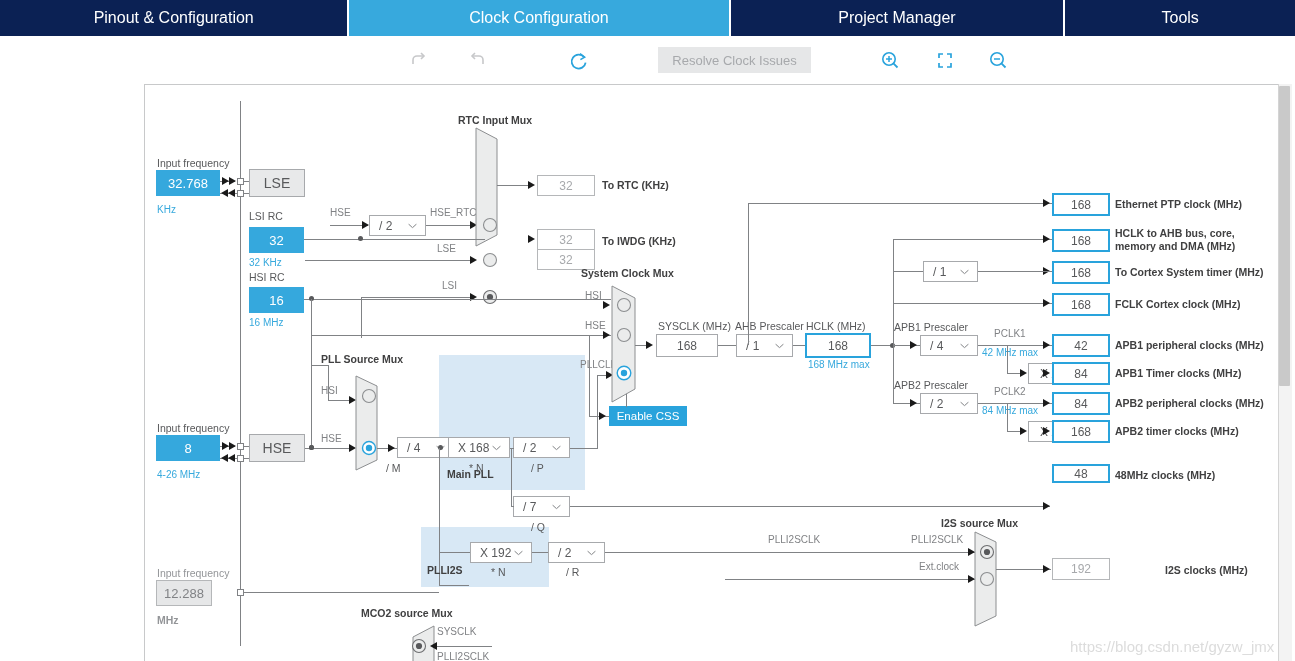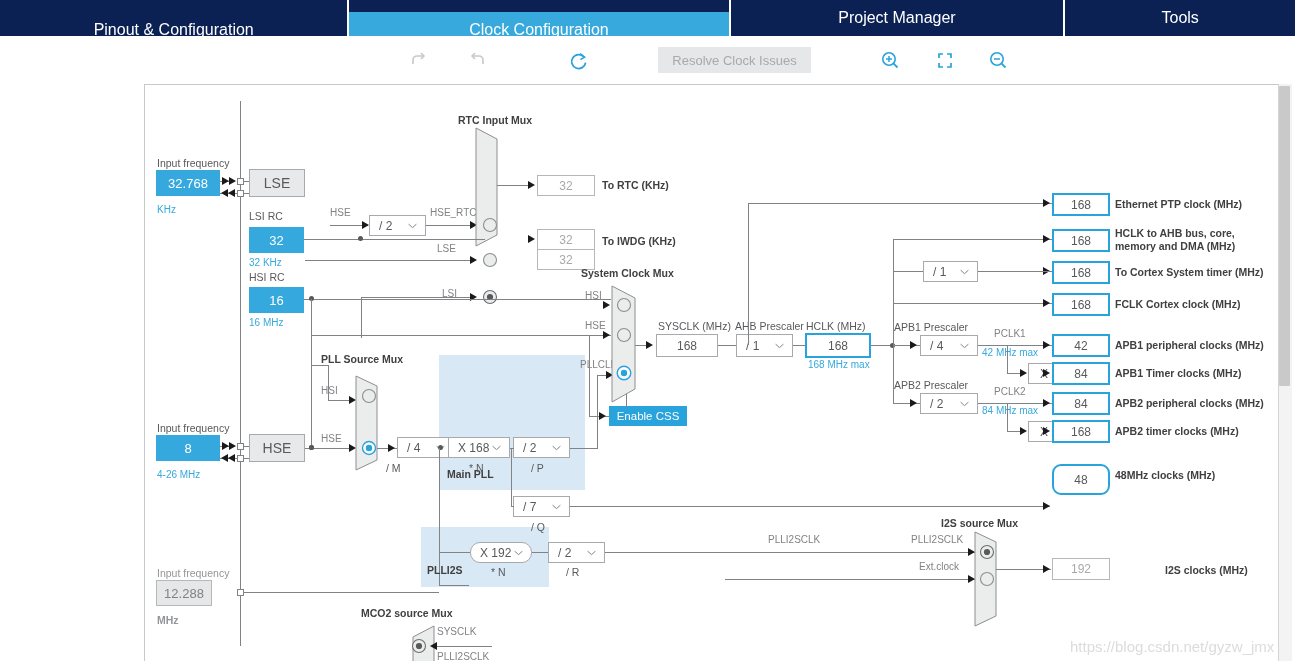--- a/index.html
+++ b/index.html
@@ -16,22 +16,22 @@
   }
   .tab{
     height:36px;line-height:36px;text-align:center;
     color:#ffffff;font-size:16px;
     background:#0b2154;
     box-sizing:border-box;
     white-space:nowrap;
   }
   .tab.active{background:#37a9dd;}
   .tab-sep{width:2px;height:36px;background:#ffffff;}
-  .tab1{width:360px;margin-top:12px;}
-  .tab2{width:393px;margin-top:12px;}
+  .tab1{width:360px;}
+  .tab2{width:393px;}
   .tab3{width:345px;}
   .tab4{width:238px;}
 
   
   .toolbar{
     position:absolute;left:0;top:36px;width:1295px;height:48px;
     background:#ffffff;
   }
   .tb-icon{
     position:absolute;top:48px;width:26px;height:26px;
@@ -233,21 +233,21 @@
     </svg>
   <svg class="d" style="left:336px;top:203px;" width="18" height="18">
       <circle cx="9" cy="9" r="6.5" fill="#ebecec" stroke="#6d6e70" stroke-width="1.1"></circle>
       <circle cx="9" cy="9" r="3.1" fill="#58595b"></circle>
     </svg>
 
   <div class="d lbl-wire" style="left:292px;top:158px;">LSE</div>
   <div class="w wh" style="left:160px;top:175px;width:170px;"></div>
   <div class="arrow" style="left:325px;top:171px;"></div>
 
-  <div class="d lbl-wire" style="left:297px;top:203px;">LSI</div>
+  <div class="d lbl-wire" style="left:297px;top:195px;">LSI</div>
   <div class="w wh" style="left:216px;top:212px;width:114px;"></div>
   <div class="w wv" style="left:216px;top:212px;height:41px;"></div>
   <div class="arrow" style="left:325px;top:208px;"></div>
 
   <div class="d lbl" style="left:104px;top:125px;">LSI RC</div>
   <div class="d box-blue" style="left:104px;top:142px;width:55px;height:26px;">32</div>
   <div class="d lbl-cy" style="left:104px;top:172px;">32 KHz</div>
   <div class="w wh" style="left:159px;top:154px;width:181px;"></div>
   <div class="dot" style="left:213px;top:151px;"></div>
 
@@ -489,25 +489,25 @@
 
   <div class="d box-out" style="left:907px;top:277px;width:58px;height:23px;">84</div>
   <div class="d lbl-out" style="left:970px;top:282px;">APB1 Timer clocks (MHz)</div>
 
   <div class="d box-out" style="left:907px;top:307px;width:58px;height:23px;">84</div>
   <div class="d lbl-out" style="left:970px;top:312px;">APB2 peripheral clocks (MHz)</div>
 
   <div class="d box-out" style="left:907px;top:335px;width:58px;height:23px;">168</div>
   <div class="d lbl-out" style="left:970px;top:340px;">APB2 timer clocks (MHz)</div>
 
-  <div class="d box-out" style="left:907px;top:379px;width:58px;height:31px;border-radius:9px;">48</div>
+  <div class="d box-out" style="left:907px;top:379px;width:58px;height:19px;">48</div>
   <div class="d lbl-out" style="left:970px;top:384px;">48MHz clocks (MHz)</div>
 
   <div class="d lbl-b" style="left:282px;top:479px;">PLLI2S</div>
-  <div class="combo" style="left:325px;top:457px;width:62px;height:21px;border-radius:10px;">
+  <div class="combo" style="left:325px;top:457px;width:62px;height:21px;">
     <span class="v">X 192</span>
     <svg class="caret" viewBox="0 0 9 5">
         <path d="M0.5 0.5 L4.5 4.2 L8.5 0.5" fill="none" stroke="#808285" stroke-width="1"></path>
       </svg>
   </div>
   <div class="d lbl" style="left:346px;top:481px;">* N</div>
   <div class="combo" style="left:403px;top:457px;width:57px;height:21px;">
     <span class="v">/ 2</span>
     <svg class="caret" viewBox="0 0 9 5">
         <path d="M0.5 0.5 L4.5 4.2 L8.5 0.5" fill="none" stroke="#808285" stroke-width="1"></path>

